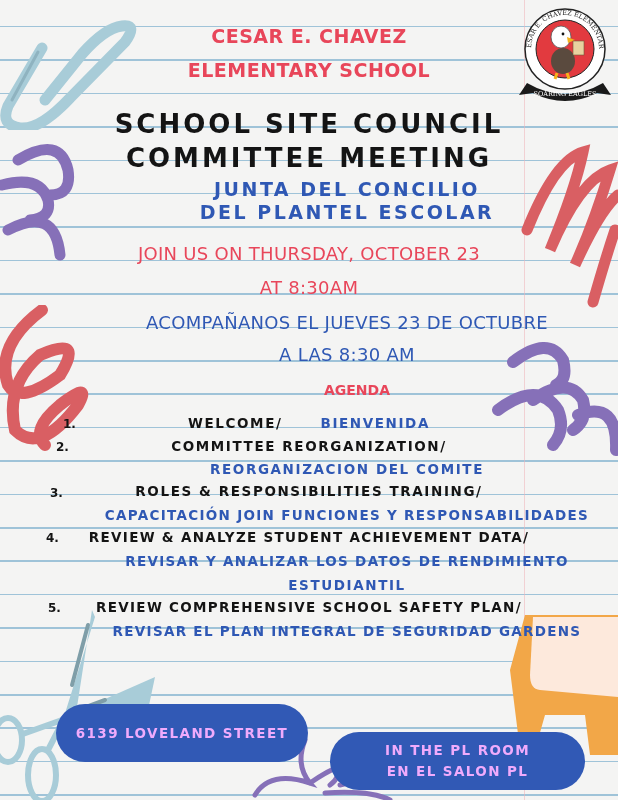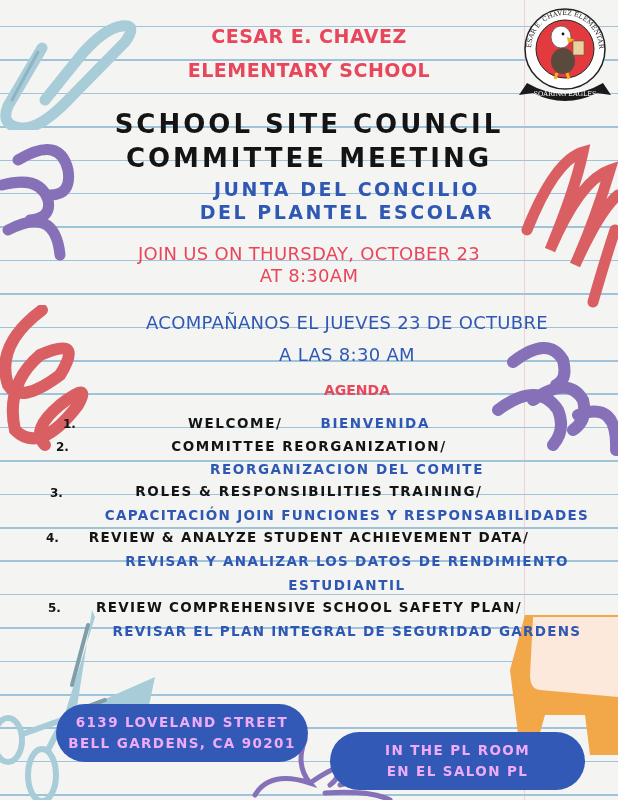--- a/index.html
+++ b/index.html
@@ -94,21 +94,21 @@
     <text font-size="6.5" fill="#222" font-family="DejaVu Serif, serif"><textPath href="#ring" startOffset="50%" text-anchor="middle">CESAR E. CHAVEZ ELEMENTARY</textPath></text>
   </svg>
 
   <div class="txt red h-school" style="top:25px">CESAR E. CHAVEZ</div>
   <div class="txt red h-school" style="top:59px">ELEMENTARY SCHOOL</div>
   <div class="txt black h-title" style="top:97px">SCHOOL SITE COUNCIL</div>
   <div class="txt black h-title" style="top:131px">COMMITTEE MEETING</div>
   <div class="txt blue h-span" style="top:178px">JUNTA DEL CONCILIO</div>
   <div class="txt blue h-span" style="top:201px">DEL PLANTEL ESCOLAR</div>
   <div class="txt red h-date" style="top:243px">JOIN US ON THURSDAY, OCTOBER 23</div>
-  <div class="txt red h-date" style="top:265px">AT 8:30AM</div>
+  <div class="txt red h-date" style="top:277px">AT 8:30AM</div>
   <div class="txt blue h-date" style="top:312px">ACOMPAÑANOS EL JUEVES 23 DE OCTUBRE</div>
   <div class="txt blue h-date" style="top:344px">A LAS 8:30 AM</div>
 
   <div class="txt red h-agenda" style="top:382px">AGENDA</div>
 
   <div class="num" style="left:63px;top:417px">1.</div>
   <div class="txt ag" style="top:415px">
     <span class="black">WELCOME/</span><span class="blue">BIENVENIDA</span>
   </div>
 
@@ -124,19 +124,18 @@
   <div class="txt ag black" style="top:529px;letter-spacing:1.3px">REVIEW &amp; ANALYZE STUDENT ACHIEVEMENT DATA/</div>
   <div class="txt ag blue" style="top:577px">ESTUDIANTIL</div>
   <div class="txt ag blue" style="top:553px;letter-spacing:1.3px">REVISAR Y ANALIZAR LOS DATOS DE RENDIMIENTO</div>
 
   <div class="num" style="left:48px;top:601px">5.</div>
   <div class="txt ag black" style="top:599px;letter-spacing:1.3px">REVIEW COMPREHENSIVE SCHOOL SAFETY PLAN/</div>
   <div class="txt ag blue" style="top:623px;letter-spacing:1.3px">REVISAR EL PLAN INTEGRAL DE SEGURIDAD GARDENS</div>
 
   <div class="pill" style="left:56px;top:704px;width:252px">
     <div>6139 LOVELAND STREET</div>
-    <div>BELL GARDENS, CA 90201</div>
   </div>
   <div class="pill" style="left:330px;top:732px;width:255px">
     <div>IN THE PL ROOM</div>
     <div>EN EL SALON PL</div>
   </div>
 </div>
 
 </body></html>

